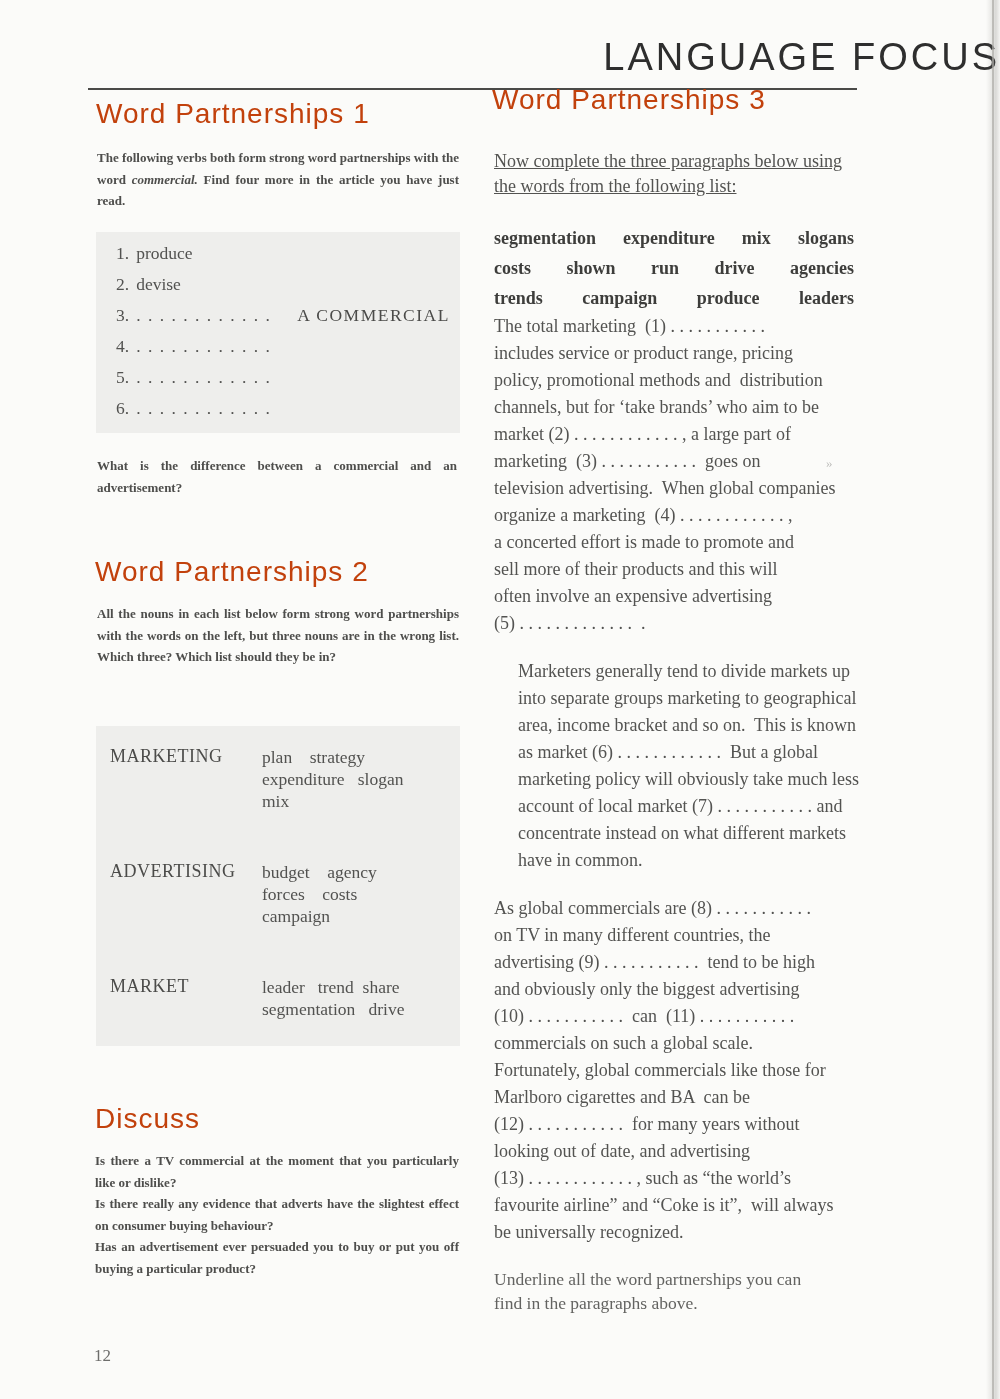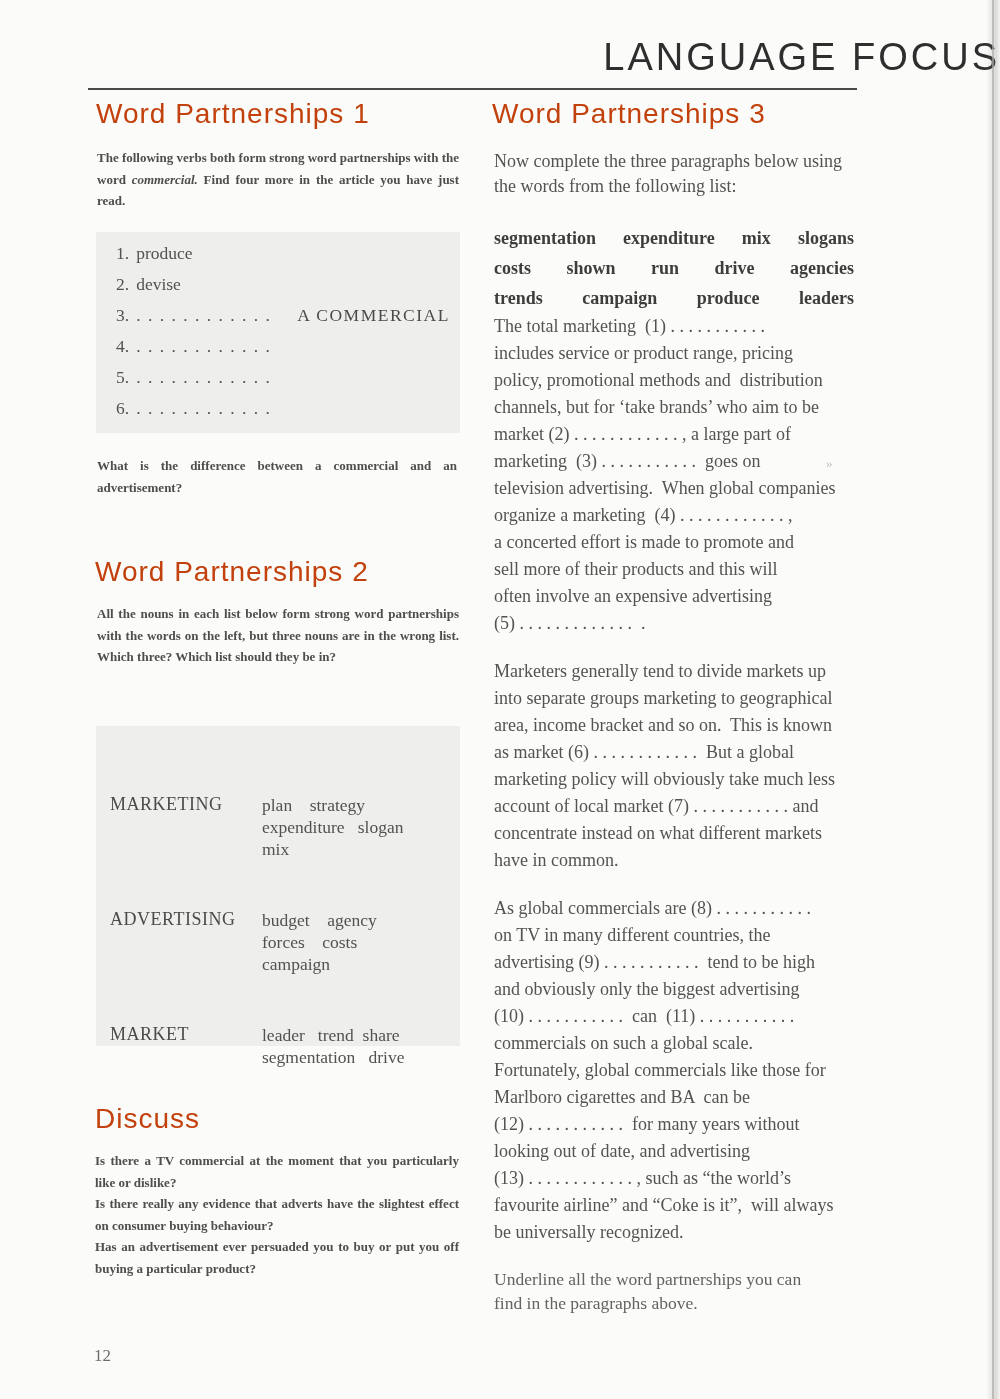--- a/index.html
+++ b/index.html
@@ -24,21 +24,21 @@
   .body-just { position:absolute; text-align:justify; font-size:13px; line-height:21.5px;font-weight:bold; }
   .graybox { position:absolute; left:96px; width:364px; background:#eeeeec; }
   
   #box1 { top:232px; height:201px; padding-top:11px; box-sizing:border-box; }
   .ex-item { height:31px; padding-left:20px; font-size:17.5px; display:flex; align-items:baseline; color:#525250; }
   .ex-num { margin-right:7px; }
   .ex-dots { white-space:pre; letter-spacing:1.5px; }
   .ex-label { margin-left:26px; letter-spacing:1.5px; color:#4b4b49; }
   
   #box2 { top:726px; height:320px; padding:20px 0 0 14px; box-sizing:border-box; }
-  .wp2-row { display:flex; margin-bottom:49px;margin-top:48px; }
+  .wp2-row { display:flex; margin-bottom:49px; }
   .wp2-key { width:152px; font-size:18px; letter-spacing:.5px; color:#4b4b49; flex:none; }
   .wp2-nouns div { font-size:17.5px; line-height:22px; white-space:pre; color:#525250; }
   
   .rc-lines { position:absolute; left:494px; width:380px; font-size:18px; line-height:27px; color:#535351; }
   .rc-lines div { white-space:pre; }
   .wordlist { position:absolute; left:494px; width:360px; font-weight:bold; font-size:18px; color:#3d3d3b; }
   .wordlist .wrow { display:flex; justify-content:space-between; line-height:22px;margin-top:8px; }
   .pagenum { position:absolute; top:1346px; left:94px; font-size:17px; color:#6d6d6b; }
   .edge-shade {
     position:absolute; top:0; right:0; width:14px; height:100%;
@@ -123,23 +123,23 @@
   <div class="sec-h" style="top:1103px; left:95px;">Discuss</div>
 
   <div class="body-just" style="top:1150px; left:95px; width:364px;">
       <div>Is there a TV commercial at the moment that you particularly like or dislike?</div>
       <div>Is there really any evidence that adverts have the slightest effect on consumer buying behaviour?</div>
       <div>Has an advertisement ever persuaded you to buy or put you off buying a particular product?</div>
     </div>
 
   <div class="pagenum">12</div>
 
-  <div class="sec-h" style="top:98px; left:492px;">Word Partnerships 3</div>
-
-  <div style="position:absolute; top:149px; left:494px; width:368px; font-size:18px; line-height:25px; color:#535351;">Now complete the three paragraphs below using the words from the following list:</div>
+  <div class="sec-h" style="top:84px; left:492px;">Word Partnerships 3</div>
+
+  <div style="position:absolute; top:149px; left:494px; width:368px; font-size:18px; line-height:25px; color:#535351;text-decoration:underline;">Now complete the three paragraphs below using the words from the following list:</div>
 
   <div class="wordlist" style="top:219px;">
     <div class="wrow">
         <span>segmentation</span>
         <span>expenditure</span>
         <span>mix</span>
         <span>slogans</span>
       </div>
     <div class="wrow">
         <span>costs</span>
@@ -164,21 +164,21 @@
       <div>market (2) . . . . . . . . . . . . , a large part of</div>
       <div>marketing  (3) . . . . . . . . . . .  goes on</div>
       <div>television advertising.  When global companies</div>
       <div>organize a marketing  (4) . . . . . . . . . . . . ,</div>
       <div>a concerted effort is made to promote and</div>
       <div>sell more of their products and this will</div>
       <div>often involve an expensive advertising</div>
       <div>(5) . . . . . . . . . . . . .  .</div>
     </div>
 
-  <div class="rc-lines" style="top:658px;">
+  <div class="rc-lines" style="top:658px;margin-left:24px;">
       <div>Marketers generally tend to divide markets up</div>
       <div>into separate groups marketing to geographical</div>
       <div>area, income bracket and so on.  This is known</div>
       <div>as market (6) . . . . . . . . . . . .  But a global</div>
       <div>marketing policy will obviously take much less</div>
       <div>account of local market (7) . . . . . . . . . . . and</div>
       <div>concentrate instead on what different markets</div>
       <div>have in common.</div>
     </div>
 

